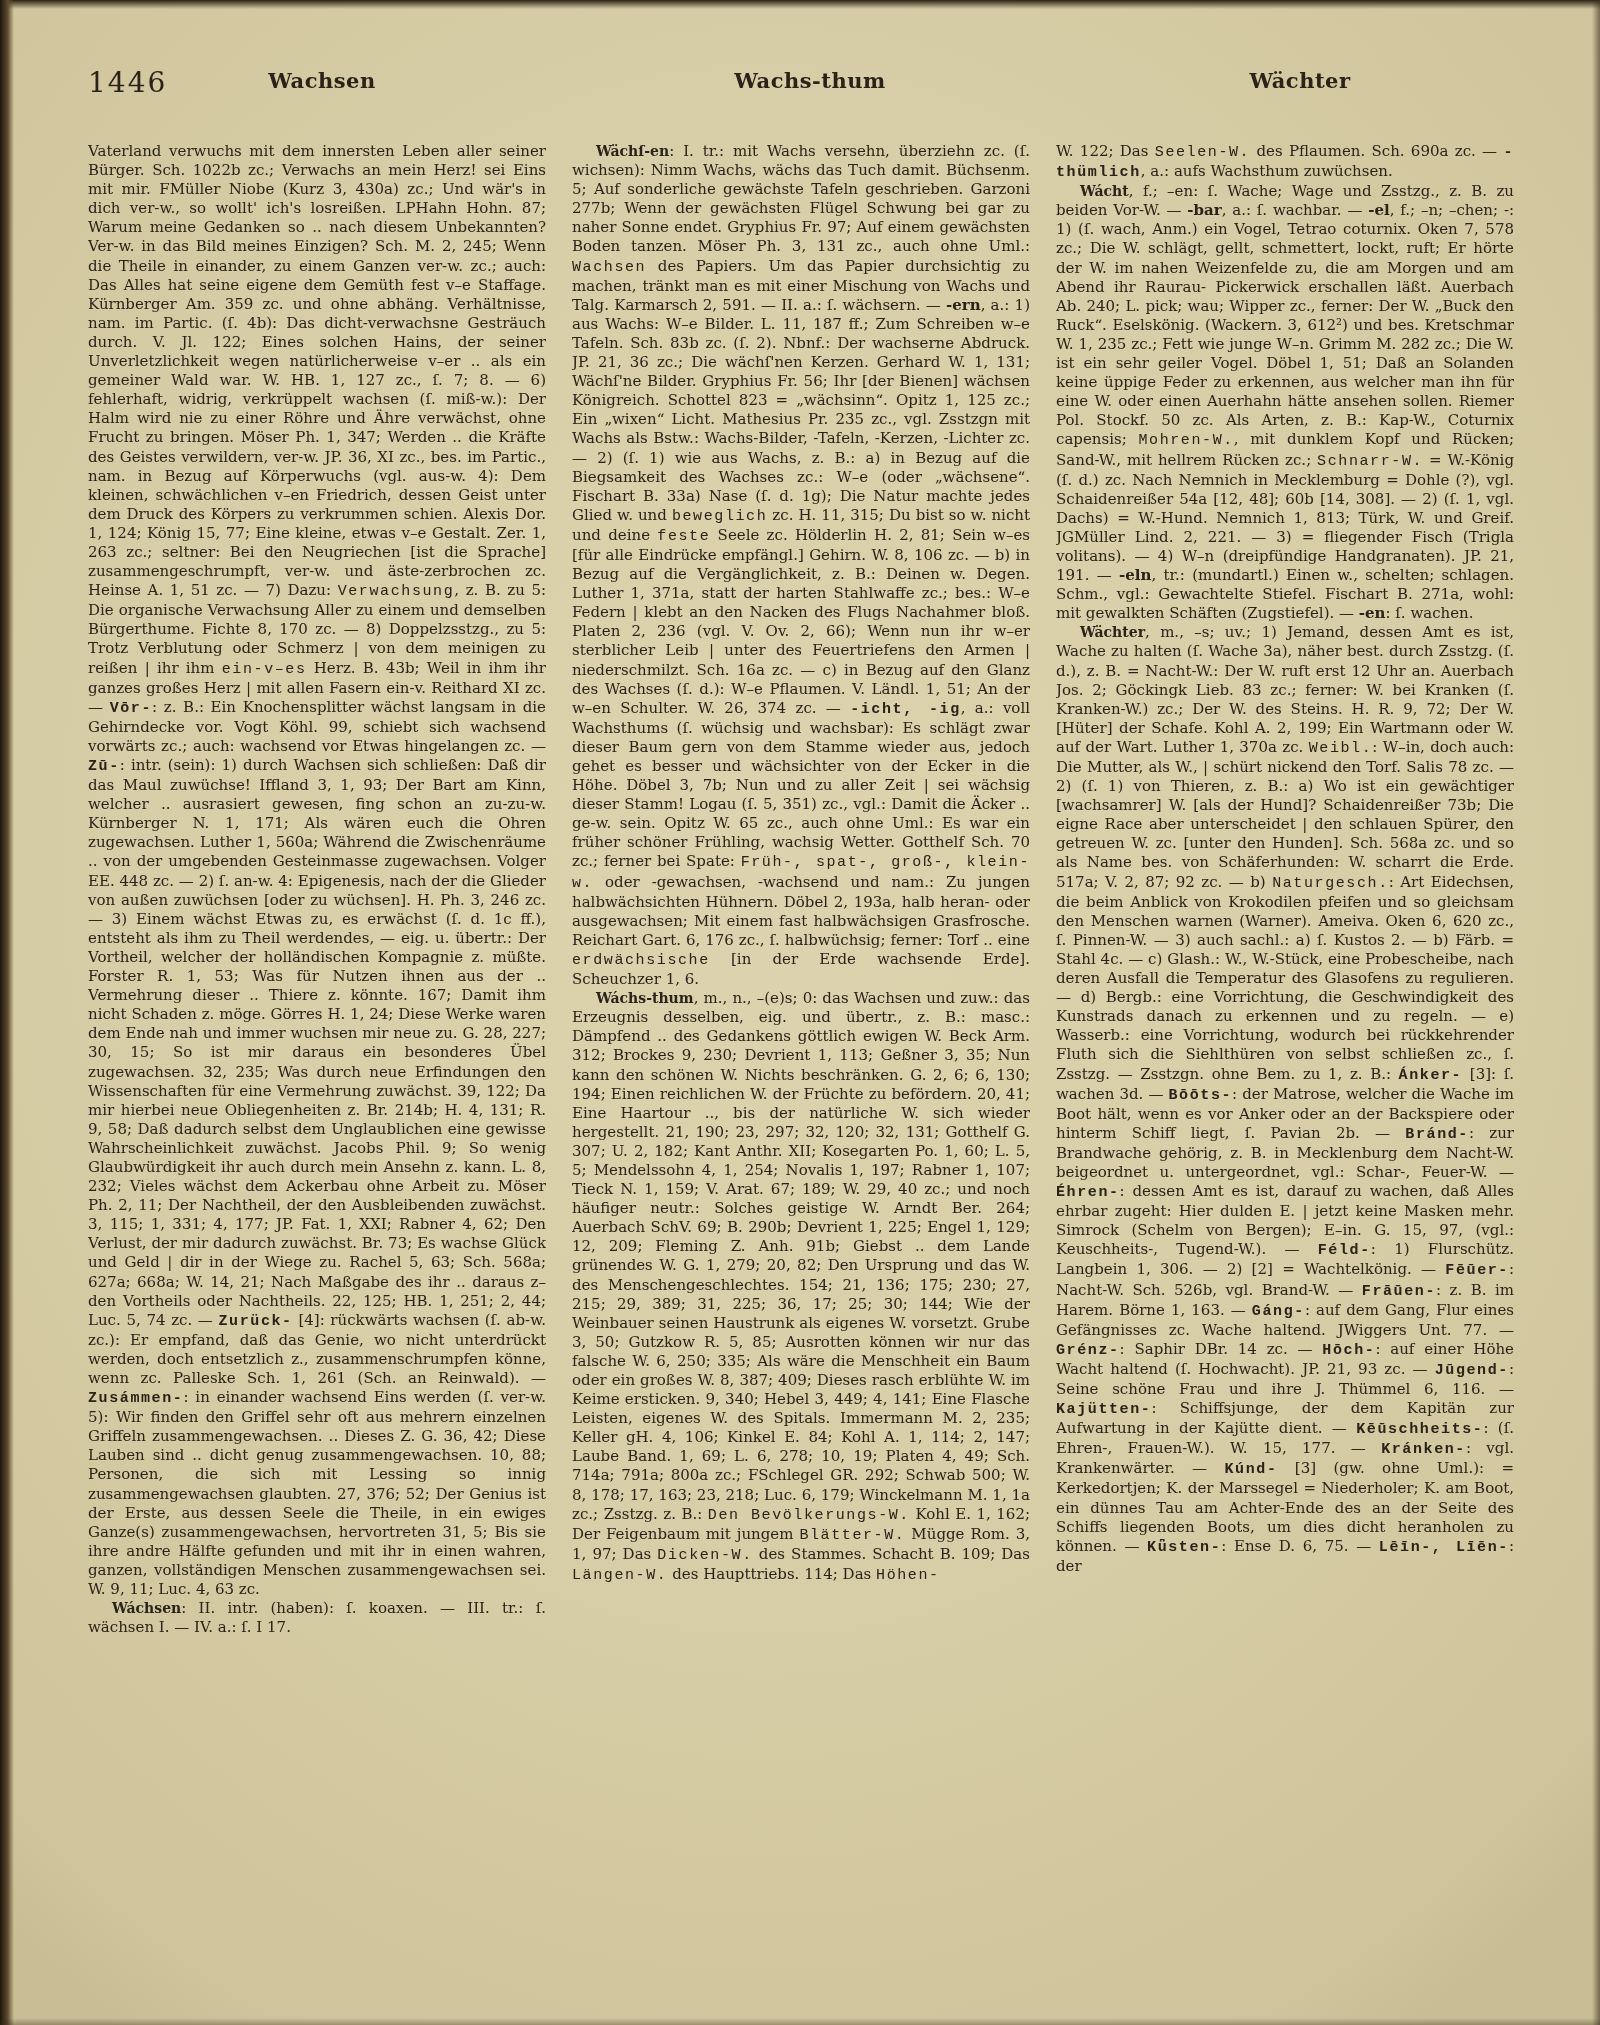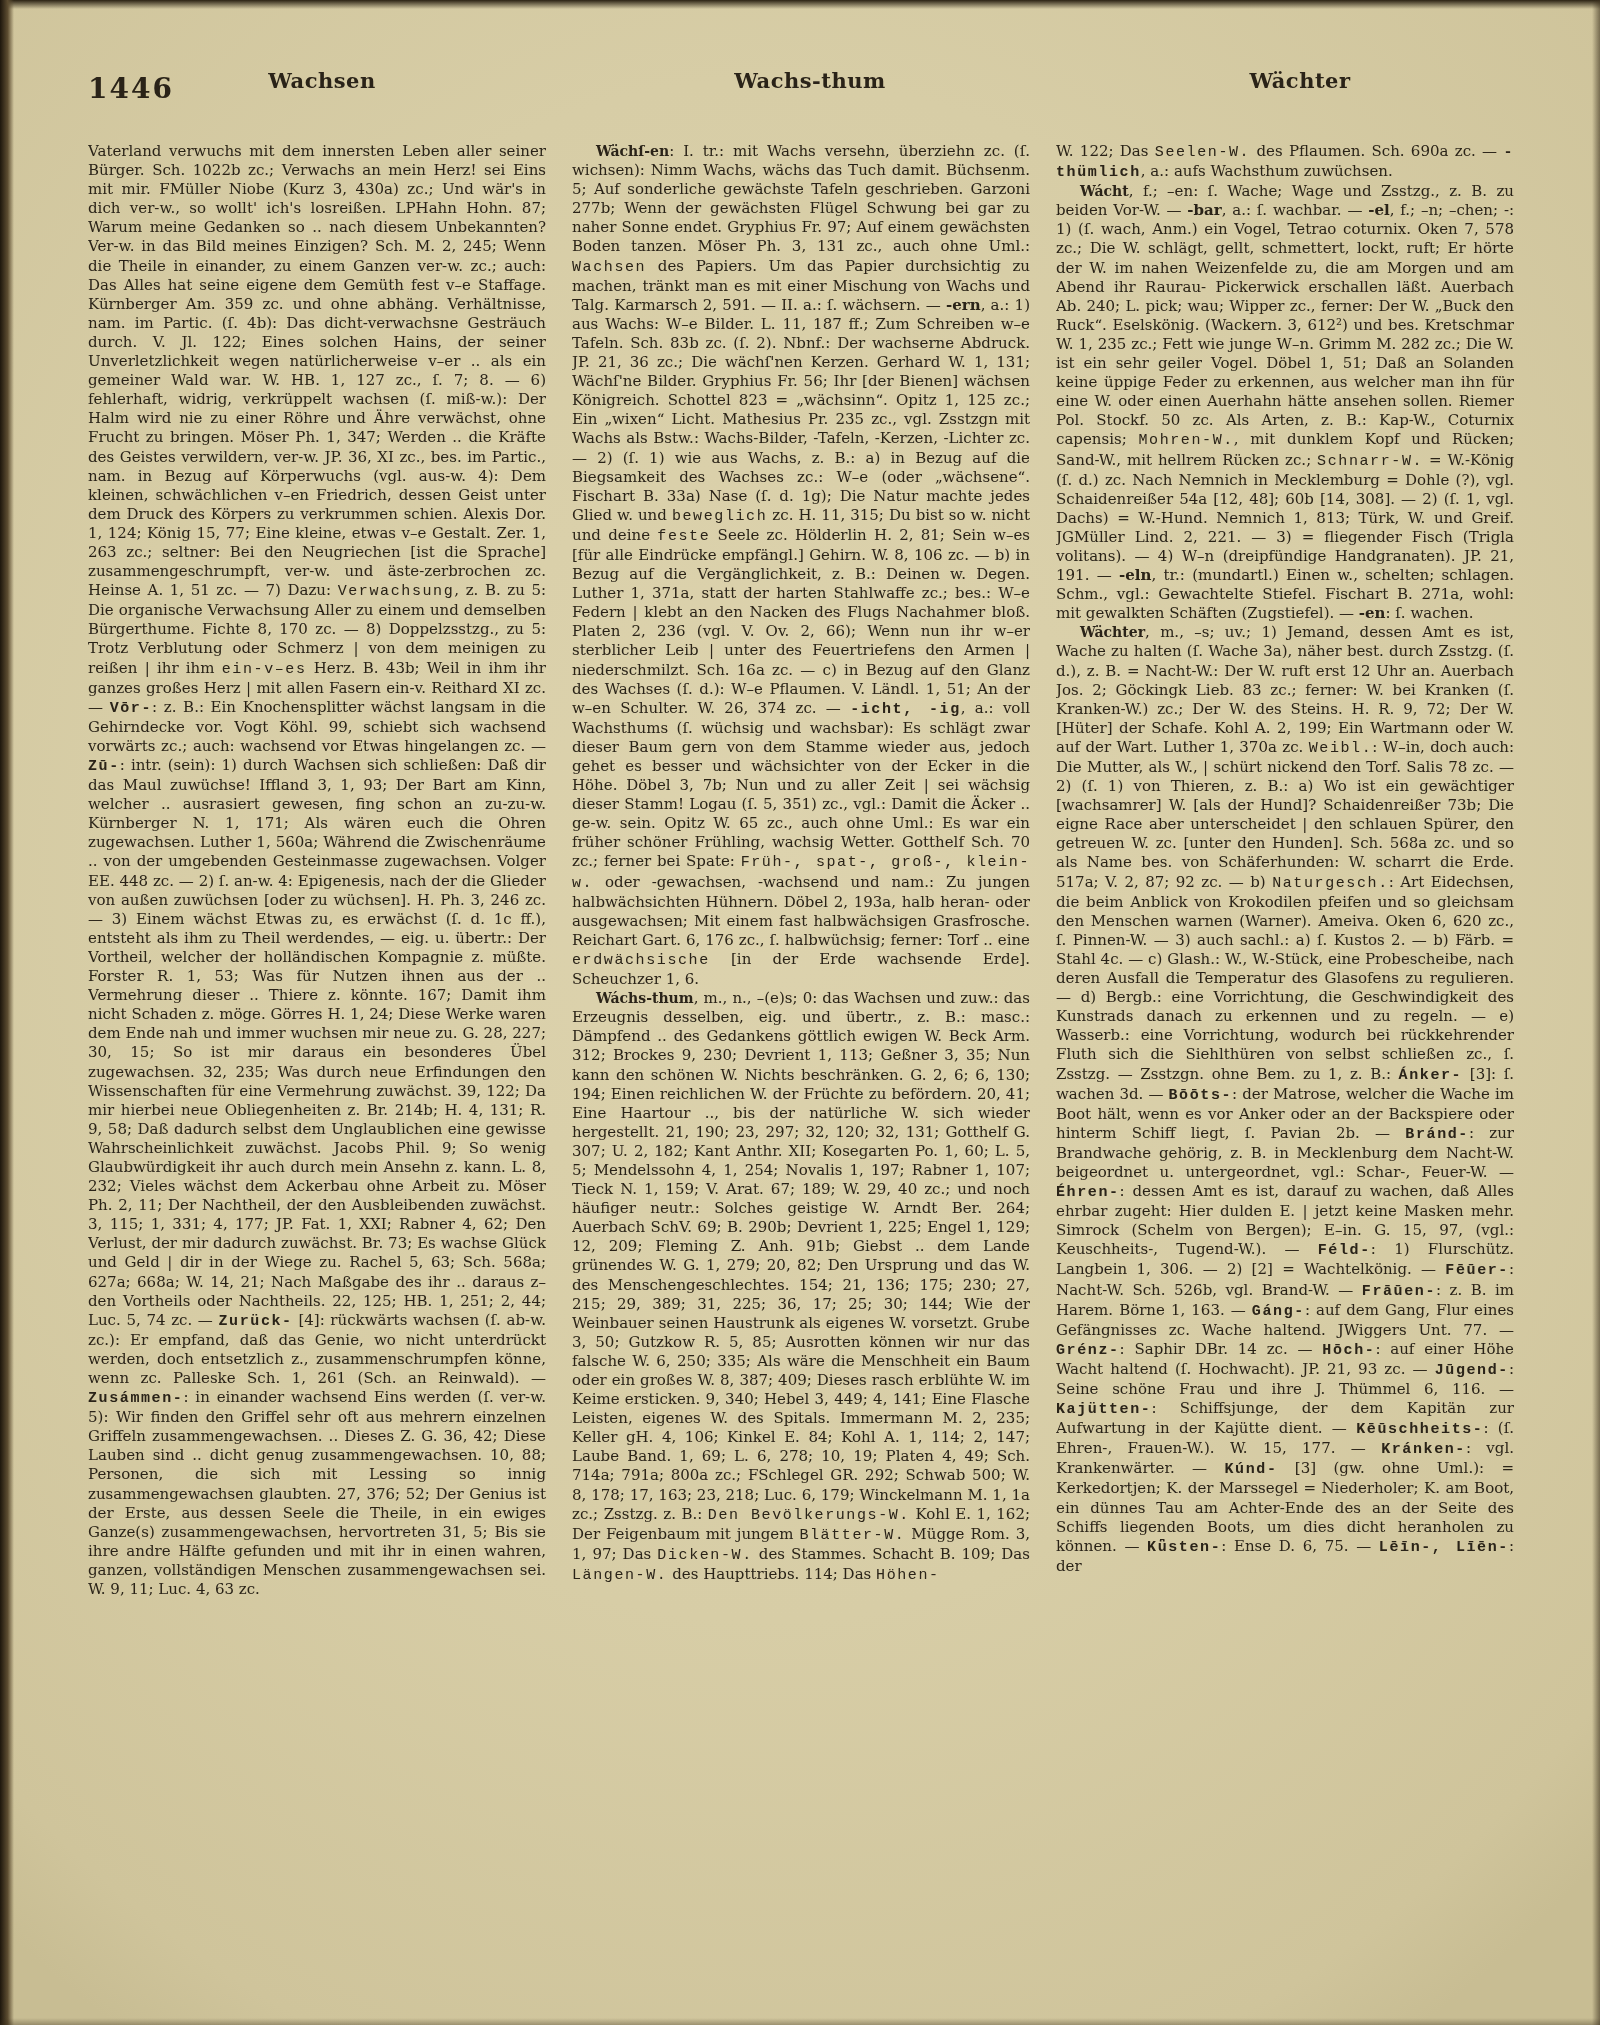--- a/index.html
+++ b/index.html
@@ -17,22 +17,22 @@
   .edge-left   { position:absolute; left:0; top:0; width:14px; height:100%;
                  background:linear-gradient(90deg,#1d160c 0%, #5d4d31 55%, rgba(93,77,49,0) 100%); }
   .edge-top    { position:absolute; left:0; top:0; width:100%; height:9px;
                  background:linear-gradient(#2b2213 0%, rgba(43,34,19,0) 100%); }
   .edge-right  { position:absolute; right:0; top:0; width:8px; height:100%; opacity:.6;
                  background:linear-gradient(270deg,#3a2f1c 0%, rgba(58,47,28,0) 100%); }
   .edge-bottom { position:absolute; left:0; bottom:0; width:100%; height:7px; opacity:.35;
                  background:linear-gradient(0deg,#3a2f1c 0%, rgba(58,47,28,0) 100%); }
 
   #pageno {
-    position:absolute; left:88px; top:72px;
-    font-size:28px; letter-spacing:2px; font-weight:bold;
+    position:absolute; left:88px; top:66px;
+    font-size:28px; letter-spacing:2px; font-weight:normal;
   }
   .running-head {
     position:absolute; top:68px; transform:translateX(-50%);
     font-size:21px; font-weight:bold; letter-spacing:.5px;
   }
   #head-1 { left:322px; }
   #head-2 { left:810px; }
   #head-3 { left:1300px; }
 
   #columns {
@@ -62,20 +62,21 @@
   <div class="edge-bottom"></div>
 
   <div id="pageno">1446</div>
   <div id="head-1" class="running-head">Wachsen</div>
   <div id="head-2" class="running-head">Wachs-thum</div>
   <div id="head-3" class="running-head">Wächter</div>
 
   <div id="columns">
     <div class="col">
         <p class="para"><span>Vaterland verwuchs mit dem innersten Leben aller seiner Bürger. Sch. 1022b zc.; Verwachs an mein Herz! sei Eins mit mir. FMüller Niobe (Kurz 3, 430a) zc.; Und wär's in dich ver-w., so wollt' ich's losreißen. LPHahn Hohn. 87; Warum meine Gedanken so .. nach diesem Unbekannten? Ver-w. in das Bild meines Einzigen? Sch. M. 2, 245; Wenn die Theile in einander, zu einem Ganzen ver-w. zc.; auch: Das Alles hat seine eigene dem Gemüth fest v–e Staffage. Kürnberger Am. 359 zc. und ohne abhäng. Verhältnisse, nam. im Partic. (ſ. 4b): Das dicht-verwachsne Gesträuch durch. V. Jl. 122; Eines solchen Hains, der seiner Unverletzlichkeit wegen natürlicherweise v–er .. als ein gemeiner Wald war. W. HB. 1, 127 zc., ſ. 7; 8. — 6) fehlerhaft, widrig, verkrüppelt wachsen (ſ. miß-w.): Der Halm wird nie zu einer Röhre und Ähre verwächst, ohne Frucht zu bringen. Möser Ph. 1, 347; Werden .. die Kräfte des Geistes verwildern, ver-w. JP. 36, XI zc., bes. im Partic., nam. in Bezug auf Körperwuchs (vgl. aus-w. 4): Dem kleinen, schwächlichen v–en Friedrich, dessen Geist unter dem Druck des Körpers zu verkrummen schien. Alexis Dor. 1, 124; König 15, 77; Eine kleine, etwas v–e Gestalt. Zer. 1, 263 zc.; seltner: Bei den Neugriechen [ist die Sprache] zusammengeschrumpft, ver-w. und äste-zerbrochen zc. Heinse A. 1, 51 zc. — 7) Dazu: </span><span class="sp">Verwachsung</span><span>, z. B. zu 5: Die organische Verwachsung Aller zu einem und demselben Bürgerthume. Fichte 8, 170 zc. — 8) Doppelzsstzg., zu 5: Trotz Verblutung oder Schmerz | von dem meinigen zu reißen | ihr ihm </span><span class="sp">ein-v–es</span><span> Herz. B. 43b; Weil in ihm ihr ganzes großes Herz | mit allen Fasern ein-v. Reithard XI zc. — </span><span class="b sp">Vōr-</span><span>: z. B.: Ein Knochensplitter wächst langsam in die Gehirndecke vor. Vogt Köhl. 99, schiebt sich wachsend vorwärts zc.; auch: wachsend vor Etwas hingelangen zc. — </span><span class="b sp">Zū-</span><span>: intr. (sein): 1) durch Wachsen sich schließen: Daß dir das Maul zuwüchse! Iffland 3, 1, 93; Der Bart am Kinn, welcher .. ausrasiert gewesen, fing schon an zu-zu-w. Kürnberger N. 1, 171; Als wären euch die Ohren zugewachsen. Luther 1, 560a; Während die Zwischenräume .. von der umgebenden Gesteinmasse zugewachsen. Volger EE. 448 zc. — 2) ſ. an-w. 4: Epigenesis, nach der die Glieder von außen zuwüchsen [oder zu wüchsen]. H. Ph. 3, 246 zc. — 3) Einem wächst Etwas zu, es erwächst (ſ. d. 1c ff.), entsteht als ihm zu Theil werdendes, — eig. u. übertr.: Der Vortheil, welcher der holländischen Kompagnie z. müßte. Forster R. 1, 53; Was für Nutzen ihnen aus der .. Vermehrung dieser .. Thiere z. könnte. 167; Damit ihm nicht Schaden z. möge. Görres H. 1, 24; Diese Werke waren dem Ende nah und immer wuchsen mir neue zu. G. 28, 227; 30, 15; So ist mir daraus ein besonderes Übel zugewachsen. 32, 235; Was durch neue Erfindungen den Wissenschaften für eine Vermehrung zuwächst. 39, 122; Da mir hierbei neue Obliegenheiten z. Br. 214b; H. 4, 131; R. 9, 58; Daß dadurch selbst dem Unglaublichen eine gewisse Wahrscheinlichkeit zuwächst. Jacobs Phil. 9; So wenig Glaubwürdigkeit ihr auch durch mein Ansehn z. kann. L. 8, 232; Vieles wächst dem Ackerbau ohne Arbeit zu. Möser Ph. 2, 11; Der Nachtheil, der den Ausbleibenden zuwächst. 3, 115; 1, 331; 4, 177; JP. Fat. 1, XXI; Rabner 4, 62; Den Verlust, der mir dadurch zuwächst. Br. 73; Es wachse Glück und Geld | dir in der Wiege zu. Rachel 5, 63; Sch. 568a; 627a; 668a; W. 14, 21; Nach Maßgabe des ihr .. daraus z–den Vortheils oder Nachtheils. 22, 125; HB. 1, 251; 2, 44; Luc. 5, 74 zc. — </span><span class="b sp">Zurück-</span><span> [4]: rückwärts wachsen (ſ. ab-w. zc.): Er empfand, daß das Genie, wo nicht unterdrückt werden, doch entsetzlich z., zusammenschrumpfen könne, wenn zc. Palleske Sch. 1, 261 (Sch. an Reinwald). — </span><span class="b sp">Zusámmen-</span><span>: in einander wachsend Eins werden (ſ. ver-w. 5): Wir finden den Griffel sehr oft aus mehrern einzelnen Griffeln zusammengewachsen. .. Dieses Z. G. 36, 42; Diese Lauben sind .. dicht genug zusammengewachsen. 10, 88; Personen, die sich mit Lessing so innig zusammengewachsen glaubten. 27, 376; 52; Der Genius ist der Erste, aus dessen Seele die Theile, in ein ewiges Ganze(s) zusammengewachsen, hervortreten 31, 5; Bis sie ihre andre Hälfte gefunden und mit ihr in einen wahren, ganzen, vollständigen Menschen zusammengewachsen sei. W. 9, 11; Luc. 4, 63 zc.</span></p>
+        <p class="para indent"><span class="hw">Wáchsen</span><span>: II. intr. (haben): ſ. koaxen. — III. tr.: ſ. wächsen I. — IV. a.: ſ. I 17.</span></p>
       </div>
     <div class="col">
         <p class="para indent"><span class="hw">Wächſ-en</span><span>: I. tr.: mit Wachs versehn, überziehn zc. (ſ. wichsen): Nimm Wachs, wächs das Tuch damit. Büchsenm. 5; Auf sonderliche gewächste Tafeln geschrieben. Garzoni 277b; Wenn der gewächsten Flügel Schwung bei gar zu naher Sonne endet. Gryphius Fr. 97; Auf einem gewächsten Boden tanzen. Möser Ph. 3, 131 zc., auch ohne Uml.: </span><span class="sp">Wachsen</span><span> des Papiers. Um das Papier durchsichtig zu machen, tränkt man es mit einer Mischung von Wachs und Talg. Karmarsch 2, 591. — II. a.: ſ. wächsern. — </span><span class="b">-ern</span><span>, a.: 1) aus Wachs: W–e Bilder. L. 11, 187 ff.; Zum Schreiben w–e Tafeln. Sch. 83b zc. (ſ. 2). Nbnf.: Der wachserne Abdruck. JP. 21, 36 zc.; Die wächſ'nen Kerzen. Gerhard W. 1, 131; Wächſ'ne Bilder. Gryphius Fr. 56; Ihr [der Bienen] wächsen Königreich. Schottel 823 = „wächsinn“. Opitz 1, 125 zc.; Ein „wixen“ Licht. Mathesius Pr. 235 zc., vgl. Zsstzgn mit Wachs als Bstw.: Wachs-Bilder, -Tafeln, -Kerzen, -Lichter zc. — 2) (ſ. 1) wie aus Wachs, z. B.: a) in Bezug auf die Biegsamkeit des Wachses zc.: W–e (oder „wächsene“. Fischart B. 33a) Nase (ſ. d. 1g); Die Natur machte jedes Glied w. und </span><span class="sp">beweglich</span><span> zc. H. 11, 315; Du bist so w. nicht und deine </span><span class="sp">feste</span><span> Seele zc. Hölderlin H. 2, 81; Sein w–es [für alle Eindrücke empfängl.] Gehirn. W. 8, 106 zc. — b) in Bezug auf die Vergänglichkeit, z. B.: Deinen w. Degen. Luther 1, 371a, statt der harten Stahlwaffe zc.; bes.: W–e Federn | klebt an den Nacken des Flugs Nachahmer bloß. Platen 2, 236 (vgl. V. Ov. 2, 66); Wenn nun ihr w–er sterblicher Leib | unter des Feuertriefens den Armen | niederschmilzt. Sch. 16a zc. — c) in Bezug auf den Glanz des Wachses (ſ. d.): W–e Pflaumen. V. Ländl. 1, 51; An der w–en Schulter. W. 26, 374 zc. — </span><span class="b sp">-icht, -ig</span><span>, a.: voll Wachsthums (ſ. wüchsig und wachsbar): Es schlägt zwar dieser Baum gern von dem Stamme wieder aus, jedoch gehet es besser und wächsichter von der Ecker in die Höhe. Döbel 3, 7b; Nun und zu aller Zeit | sei wächsig dieser Stamm! Logau (ſ. 5, 351) zc., vgl.: Damit die Äcker .. ge-w. sein. Opitz W. 65 zc., auch ohne Uml.: Es war ein früher schöner Frühling, wachsig Wetter. Gotthelf Sch. 70 zc.; ferner bei Spate: </span><span class="sp">Früh-, spat-, groß-, klein-w.</span><span> oder -gewachsen, -wachsend und nam.: Zu jungen halbwächsichten Hühnern. Döbel 2, 193a, halb heran- oder ausgewachsen; Mit einem fast halbwächsigen Grasfrosche. Reichart Gart. 6, 176 zc., ſ. halbwüchsig; ferner: Torf .. eine </span><span class="sp">erdwächsische</span><span> [in der Erde wachsende Erde]. Scheuchzer 1, 6.</span></p>
         <p class="para indent"><span class="hw">Wáchs-thum</span><span>, m., n., –(e)s; 0: das Wachsen und zuw.: das Erzeugnis desselben, eig. und übertr., z. B.: masc.: Dämpfend .. des Gedankens göttlich ewigen W. Beck Arm. 312; Brockes 9, 230; Devrient 1, 113; Geßner 3, 35; Nun kann den schönen W. Nichts beschränken. G. 2, 6; 6, 130; 194; Einen reichlichen W. der Früchte zu befördern. 20, 41; Eine Haartour .., bis der natürliche W. sich wieder hergestellt. 21, 190; 23, 297; 32, 120; 32, 131; Gotthelf G. 307; U. 2, 182; Kant Anthr. XII; Kosegarten Po. 1, 60; L. 5, 5; Mendelssohn 4, 1, 254; Novalis 1, 197; Rabner 1, 107; Tieck N. 1, 159; V. Arat. 67; 189; W. 29, 40 zc.; und noch häufiger neutr.: Solches geistige W. Arndt Ber. 264; Auerbach SchV. 69; B. 290b; Devrient 1, 225; Engel 1, 129; 12, 209; Fleming Z. Anh. 91b; Giebst .. dem Lande grünendes W. G. 1, 279; 20, 82; Den Ursprung und das W. des Menschengeschlechtes. 154; 21, 136; 175; 230; 27, 215; 29, 389; 31, 225; 36, 17; 25; 30; 144; Wie der Weinbauer seinen Haustrunk als eigenes W. vorsetzt. Grube 3, 50; Gutzkow R. 5, 85; Ausrotten können wir nur das falsche W. 6, 250; 335; Als wäre die Menschheit ein Baum oder ein großes W. 8, 387; 409; Dieses rasch erblühte W. im Keime ersticken. 9, 340; Hebel 3, 449; 4, 141; Eine Flasche Leisten, eigenes W. des Spitals. Immermann M. 2, 235; Keller gH. 4, 106; Kinkel E. 84; Kohl A. 1, 114; 2, 147; Laube Band. 1, 69; L. 6, 278; 10, 19; Platen 4, 49; Sch. 714a; 791a; 800a zc.; FSchlegel GR. 292; Schwab 500; W. 8, 178; 17, 163; 23, 218; Luc. 6, 179; Winckelmann M. 1, 1a zc.; Zsstzg. z. B.: </span><span class="sp">Den Bevölkerungs-W.</span><span> Kohl E. 1, 162; Der Feigenbaum mit jungem </span><span class="sp">Blätter-W.</span><span> Mügge Rom. 3, 1, 97; Das </span><span class="sp">Dicken-W.</span><span> des Stammes. Schacht B. 109; Das </span><span class="sp">Längen-W.</span><span> des Haupttriebs. 114; Das </span><span class="sp">Höhen-</span></p>
       </div>
     <div class="col">
         <p class="para"><span>W. 122; Das </span><span class="sp">Seelen-W.</span><span> des Pflaumen. Sch. 690a zc. — </span><span class="b sp">-thümlich</span><span>, a.: aufs Wachsthum zuwüchsen.</span></p>
         <p class="para indent"><span class="hw">Wácht</span><span>, f.; –en: ſ. Wache; Wage und Zsstzg., z. B. zu beiden Vor-W. — </span><span class="b">-bar</span><span>, a.: ſ. wachbar. — </span><span class="b">-el</span><span>, f.; –n; –chen; -: 1) (ſ. wach, Anm.) ein Vogel, Tetrao coturnix. Oken 7, 578 zc.; Die W. schlägt, gellt, schmettert, lockt, ruft; Er hörte der W. im nahen Weizenfelde zu, die am Morgen und am Abend ihr Raurau- Pickerwick erschallen läßt. Auerbach Ab. 240; L. pick; wau; Wipper zc., ferner: Der W. „Buck den Ruck“. Eselskönig. (Wackern. 3, 612²) und bes. Kretschmar W. 1, 235 zc.; Fett wie junge W–n. Grimm M. 282 zc.; Die W. ist ein sehr geiler Vogel. Döbel 1, 51; Daß an Solanden keine üppige Feder zu erkennen, aus welcher man ihn für eine W. oder einen Auerhahn hätte ansehen sollen. Riemer Pol. Stockf. 50 zc. Als Arten, z. B.: Kap-W., Coturnix capensis; </span><span class="sp">Mohren-W.</span><span>, mit dunklem Kopf und Rücken; Sand-W., mit hellrem Rücken zc.; </span><span class="sp">Schnarr-W.</span><span> = W.-König (ſ. d.) zc. Nach Nemnich in Mecklemburg = Dohle (?), vgl. Schaidenreißer 54a [12, 48]; 60b [14, 308]. — 2) (ſ. 1, vgl. Dachs) = W.-Hund. Nemnich 1, 813; Türk, W. und Greif. JGMüller Lind. 2, 221. — 3) = fliegender Fisch (Trigla volitans). — 4) W–n (dreipfündige Handgranaten). JP. 21, 191. — </span><span class="b">-eln</span><span>, tr.: (mundartl.) Einen w., schelten; schlagen. Schm., vgl.: Gewachtelte Stiefel. Fischart B. 271a, wohl: mit gewalkten Schäften (Zugstiefel). — </span><span class="b">-en</span><span>: ſ. wachen.</span></p>
         <p class="para indent"><span class="hw">Wächter</span><span>, m., –s; uv.; 1) Jemand, dessen Amt es ist, Wache zu halten (ſ. Wache 3a), näher best. durch Zsstzg. (ſ. d.), z. B. = Nacht-W.: Der W. ruft erst 12 Uhr an. Auerbach Jos. 2; Göckingk Lieb. 83 zc.; ferner: W. bei Kranken (ſ. Kranken-W.) zc.; Der W. des Steins. H. R. 9, 72; Der W. [Hüter] der Schafe. Kohl A. 2, 199; Ein Wartmann oder W. auf der Wart. Luther 1, 370a zc. </span><span class="sp">Weibl.</span><span>: W–in, doch auch: Die Mutter, als W., | schürt nickend den Torf. Salis 78 zc. — 2) (ſ. 1) von Thieren, z. B.: a) Wo ist ein gewächtiger [wachsamrer] W. [als der Hund]? Schaidenreißer 73b; Die eigne Race aber unterscheidet | den schlauen Spürer, den getreuen W. zc. [unter den Hunden]. Sch. 568a zc. und so als Name bes. von Schäferhunden: W. scharrt die Erde. 517a; V. 2, 87; 92 zc. — b) </span><span class="sp">Naturgesch.</span><span>: Art Eidechsen, die beim Anblick von Krokodilen pfeifen und so gleichsam den Menschen warnen (Warner). Ameiva. Oken 6, 620 zc., ſ. Pinnen-W. — 3) auch sachl.: a) ſ. Kustos 2. — b) Färb. = Stahl 4c. — c) Glash.: W., W.-Stück, eine Probescheibe, nach deren Ausfall die Temperatur des Glasofens zu regulieren. — d) Bergb.: eine Vorrichtung, die Geschwindigkeit des Kunstrads danach zu erkennen und zu regeln. — e) Wasserb.: eine Vorrichtung, wodurch bei rückkehrender Fluth sich die Siehlthüren von selbst schließen zc., ſ. Zsstzg. — Zsstzgn. ohne Bem. zu 1, z. B.: </span><span class="b sp">Ánker-</span><span> [3]: ſ. wachen 3d. — </span><span class="b sp">Bōōts-</span><span>: der Matrose, welcher die Wache im Boot hält, wenn es vor Anker oder an der Backspiere oder hinterm Schiff liegt, ſ. Pavian 2b. — </span><span class="b sp">Bránd-</span><span>: zur Brandwache gehörig, z. B. in Mecklenburg dem Nacht-W. beigeordnet u. untergeordnet, vgl.: Schar-, Feuer-W. — </span><span class="b sp">Éhren-</span><span>: dessen Amt es ist, darauf zu wachen, daß Alles ehrbar zugeht: Hier dulden E. | jetzt keine Masken mehr. Simrock (Schelm von Bergen); E–in. G. 15, 97, (vgl.: Keuschheits-, Tugend-W.). — </span><span class="b sp">Féld-</span><span>: 1) Flurschütz. Langbein 1, 306. — 2) [2] = Wachtelkönig. — </span><span class="b sp">Fēūer-</span><span>: Nacht-W. Sch. 526b, vgl. Brand-W. — </span><span class="b sp">Frāūen-</span><span>: z. B. im Harem. Börne 1, 163. — </span><span class="b sp">Gáng-</span><span>: auf dem Gang, Flur eines Gefängnisses zc. Wache haltend. JWiggers Unt. 77. — </span><span class="b sp">Grénz-</span><span>: Saphir DBr. 14 zc. — </span><span class="b sp">Hōch-</span><span>: auf einer Höhe Wacht haltend (ſ. Hochwacht). JP. 21, 93 zc. — </span><span class="b sp">Jūgend-</span><span>: Seine schöne Frau und ihre J. Thümmel 6, 116. — </span><span class="b sp">Kajütten-</span><span>: Schiffsjunge, der dem Kapitän zur Aufwartung in der Kajütte dient. — </span><span class="b sp">Kēūschheits-</span><span>: (ſ. Ehren-, Frauen-W.). W. 15, 177. — </span><span class="b sp">Kránken-</span><span>: vgl. Krankenwärter. — </span><span class="b sp">Kúnd-</span><span> [3] (gw. ohne Uml.): = Kerkedortjen; K. der Marssegel = Niederholer; K. am Boot, ein dünnes Tau am Achter-Ende des an der Seite des Schiffs liegenden Boots, um dies dicht heranholen zu können. — </span><span class="b sp">Kǖsten-</span><span>: Ense D. 6, 75. — </span><span class="b sp">Lēīn-, Līēn-</span><span>: der</span></p>
       </div>

